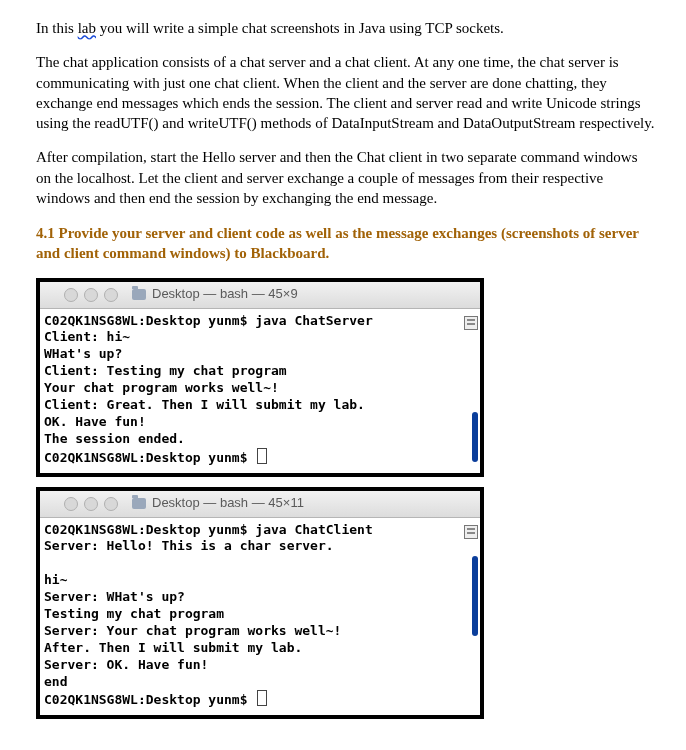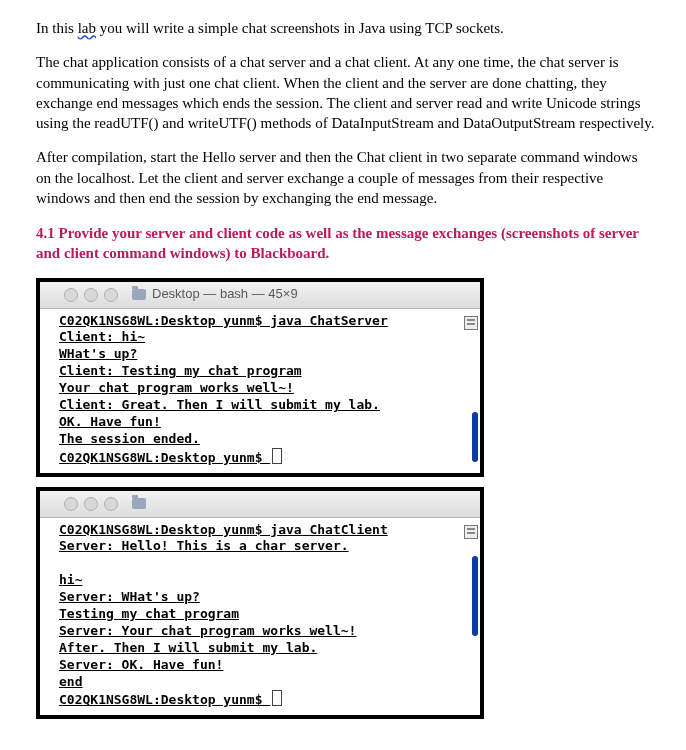--- a/index.html
+++ b/index.html
@@ -20,21 +20,21 @@
     text-decoration-skip-ink: none;
   }
   .spell-blue {
     text-decoration: underline;
     text-decoration-color: #1a4bd8;
     text-decoration-style: wavy;
     text-decoration-skip-ink: none;
     margin-top: 30px;
   }
   .req {
-    color: #be185d;
+    color: #a16207;
     font-weight: bold;
     margin: 15px 0 14px 0;
   }
   .term-frame {
     border: 4px solid #000;
     width: 440px;
     background: #fff;
     margin-bottom: 10px;
     font-family: "DejaVu Sans Mono", "Lucida Console", Menlo, Consolas, monospace;
     font-size: 13px;
@@ -58,25 +58,24 @@
   }
   .folder-icon {
     display: inline-block; width: 14px; height: 11px; margin: 0 6px 0 8px;
     background: #9aa8bb; border-radius: 2px; position: relative;
   }
   .folder-icon::before {
     content:""; position:absolute; top:-3px; left:0; width:6px; height:3px;
     background:#9aa8bb; border-radius:1px 1px 0 0;
   }
   .term-body {
-    padding: 4px 6px 6px 19px;
+    padding: 4px 6px 6px 4px;
     white-space: pre;
     font-weight: 600;
     overflow: hidden;
-    text-decoration: underline;
   }
   .scroll-ind {
     position:absolute; right:2px; top:34px; width:12px; height:12px;
     border:1px solid #777; background:#eee;
   }
   .scroll-ind::before,.scroll-ind::after{
     content:""; position:absolute; left:2px; right:2px; height:2px; background:#888;
   }
   .scroll-ind::before{top:2px;} .scroll-ind::after{top:6px;}
   .scroll-thumb{
@@ -124,20 +123,21 @@
 <span>The session ended.</span>
 <span>C02QK1NSG8WL:Desktop yunm$ </span><span class="cursor-box"></span></div>
 </div>
 
 <div class="term-frame">
   <div class="term-title">
     <span class="traffic"></span>
     <span class="traffic"></span>
     <span class="traffic"></span>
     <span class="folder-icon"></span>
+    <span>Desktop — bash — 45×11</span>
   </div>
   <span class="scroll-ind"></span>
   <span class="scroll-thumb t2-thumb"></span>
   <div class="term-body" id="t2body"><span>C02QK1NSG8WL:Desktop yunm$ java ChatClient</span>
 <span>Server: Hello! This is a char server.</span>
 <span></span>
 <span>hi~</span>
 <span>Server: WHat's up?</span>
 <span>Testing my chat program</span>
 <span>Server: Your chat program works well~!</span>

